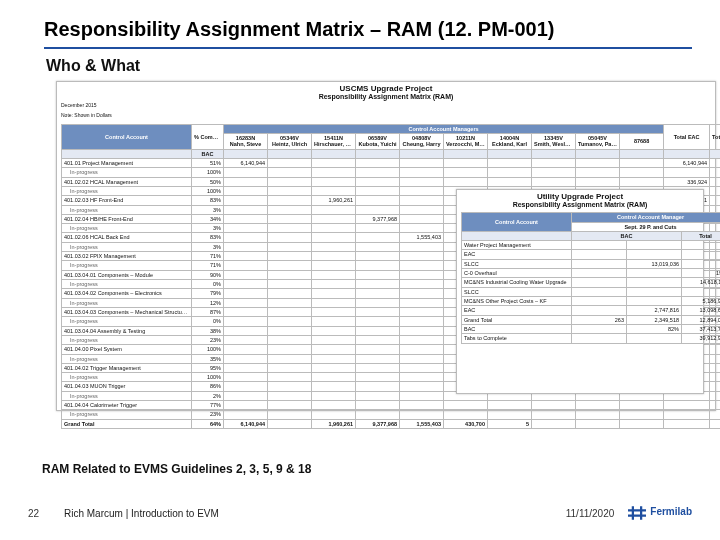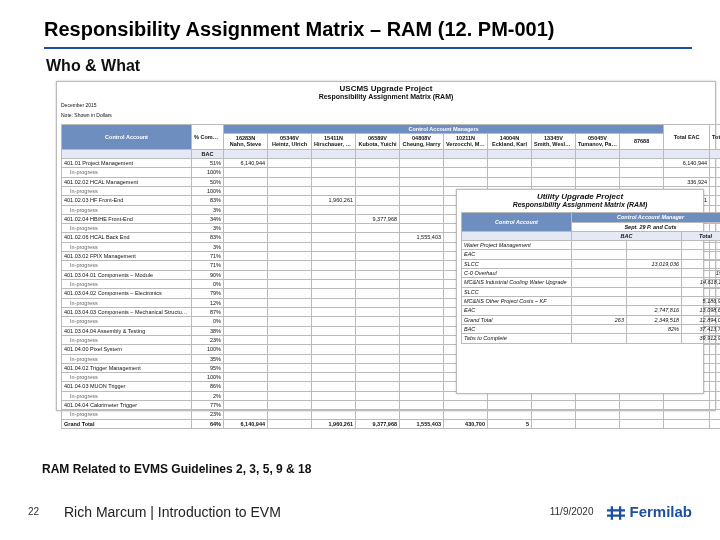--- a/index.html
+++ b/index.html
@@ -18,21 +18,21 @@
   .subtitle { font-size: 16px; font-weight: 700; margin: 8px 0 6px 2px; }
   .canvas { position: relative; height: 360px; margin-top: 2px; }
 
   .sheet {
     position: absolute; background: #fff;
     border: 1px solid #bbb;
     font-size: 5.5px; line-height: 1.15;
     box-shadow: 0 0 2px rgba(0,0,0,.25);
   }
   .sheetA { left: 0; top: 0; width: 660px; height: 330px; margin-left: 12px; }
-  .sheetB { right: -12px; top: 108px; width: 248px; height: 205px; font-style: italic; }
+  .sheetB { right: -12px; top: 108px; width: 248px; height: 205px; }
 
   .projtitle { text-align: center; font-weight: 700; font-size: 8px; padding: 2px 0 0; }
   .projsub   { text-align: center; font-weight: 700; font-size: 7px; }
 
   .gridwrap { padding: 3px 4px 4px 4px; }
   table { border-collapse: collapse; width: 100%; table-layout: fixed; }
   th, td { border: 0.5px solid #bbb; padding: 1px 2px; overflow: hidden; white-space: nowrap; text-overflow: ellipsis; }
   th { font-weight: 700; text-align: center; }
   td.num { text-align: right; }
   td.lbl { text-align: left; }
@@ -52,23 +52,23 @@
     position: absolute; left: 42px; bottom: 64px;
     font-size: 12px; font-weight: 700;
   }
 
   .footer {
     position: absolute; left: 0; right: 0; bottom: 20px;
     display: flex; align-items: center; padding: 0 28px;
     font-size: 10px; color: #333;
   }
   .pagenum { font-weight: 400; width: 30px; }
-  .foot-text { margin-left: 6px; color: #222; font-size: 14px; }
+  .foot-text { margin-left: 6px; color: #222; font-size: 10px; }
   .date { margin-left: auto; margin-right: 14px; }
-  .logo { display: flex; align-items: flex-end; gap: 4px; color: #1f4fa0; font-weight: 700; font-size: 15px; }
+  .logo { display: flex; align-items: flex-start; gap: 4px; color: #1f4fa0; font-weight: 700; font-size: 10px; }
   .logo svg { width: 18px; height: 14px; }
 </style>
 </head>
 <body>
 
 <div class="slide">
   <div class="title">Responsibility Assignment Matrix – RAM (12. PM-001)</div>
   <div class="subtitle">Who &amp; What</div>
 
   <div class="canvas">
@@ -718,21 +718,21 @@
     </div>
 
   </div>
 </div>
 
 <div class="guideline">RAM Related to EVMS Guidelines 2, 3, 5, 9 &amp; 18</div>
 
 <div class="footer">
   <span class="pagenum">22</span>
   <span class="foot-text">Rich Marcum | Introduction to EVM</span>
-  <span class="date">11/9/2020</span>
+  <span class="date">11/11/2020</span>
   <span class="logo">
     <svg viewBox="0 0 24 18">
       <rect x="5" y="0" width="3" height="18" fill="#1f4fa0"></rect>
       <rect x="16" y="0" width="3" height="18" fill="#1f4fa0"></rect>
       <rect x="0" y="4" width="24" height="3" fill="#1f4fa0"></rect>
       <rect x="0" y="11" width="24" height="3" fill="#1f4fa0"></rect>
     </svg>
     <span>Fermilab</span>
   </span>
 </div>

